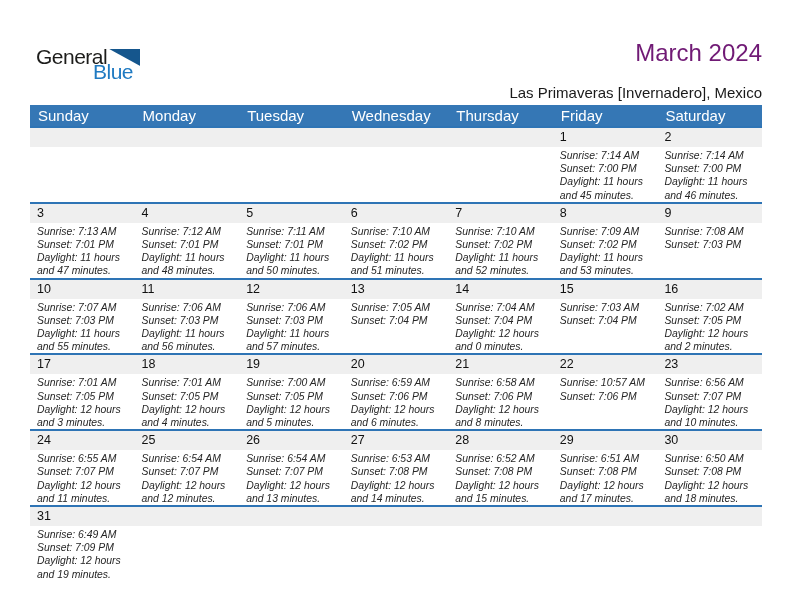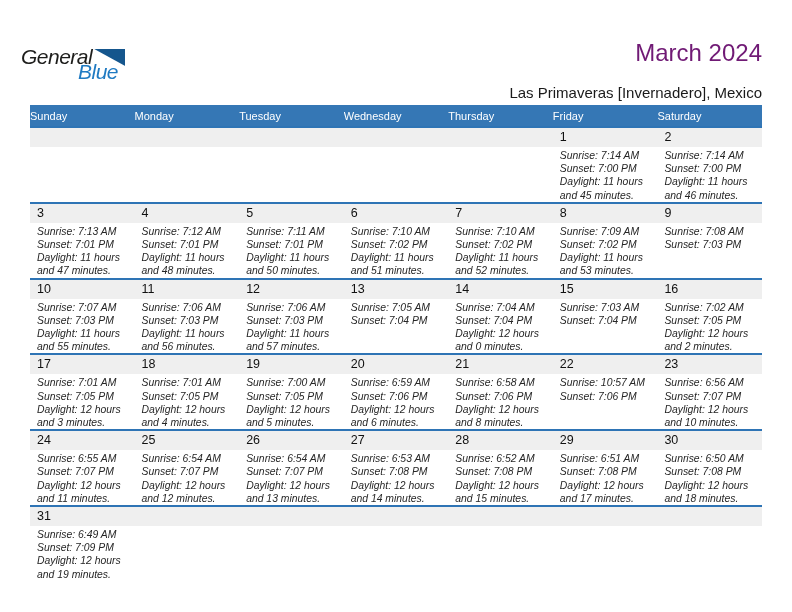--- a/index.html
+++ b/index.html
@@ -4,33 +4,33 @@
 <style>
   :root{
     --header-bg:#3577b5; --week-line:#2e74b5; --band-gray:#efefef;
     --logo-dark:#1d1d1b; --logo-blue:#1f7ac2; --logo-triangle:#15568d; --text:#262626;
   }
   *{box-sizing:border-box;}
   html,body{margin:0;padding:0;}
   body{width:792px;height:612px;background:#fff;font-family:"Liberation Sans",sans-serif;}
   .page{position:relative;width:792px;height:612px;overflow:hidden;background:#fff;}
 
-  .logo{position:absolute;left:21px;top:46px;font-style:italic;}
+  .logo{position:absolute;left:36px;top:46px;}
   .logo-l1{display:flex;align-items:flex-start;font-size:21px;letter-spacing:-0.5px;color:var(--logo-dark);line-height:22px;}
   .logo-tri{width:31px;height:17px;margin-left:2px;margin-top:3px;background:var(--logo-triangle);
     clip-path:polygon(0 0,100% 0,100% 100%);}
   .logo-l2{font-size:21px;letter-spacing:-0.5px;color:var(--logo-blue);margin-left:57px;margin-top:-7px;line-height:22px;}
 
   .titles{position:absolute;right:30px;top:38px;text-align:right;}
   .title{font-size:24px;color:#701a75;line-height:30px;}
   .subtitle{font-size:15px;color:#1a1a1a;line-height:22px;margin-top:14px;}
 
   .cal{position:absolute;left:30px;top:105px;width:732px;}
   .weekday-row{display:grid;grid-template-columns:repeat(7,1fr);background:var(--header-bg);height:21px;align-items:center;}
-  .wd{color:#fff;font-size:11px;white-space:nowrap;overflow:hidden;}
+  .wd{color:#fff;font-size:15px;padding-left:8px;white-space:nowrap;overflow:hidden;}
 
   .week{display:grid;grid-template-columns:repeat(7,1fr);border-top:2px solid var(--week-line);}
   .cell{min-width:0;}
   .num{background:var(--band-gray);height:19px;font-size:12.5px;color:#111;padding:2px 0 0 7px;}
   .det{padding:2px 4px 0 7px;font-size:10.4px;line-height:13.2px;color:var(--text);min-height:53px;font-style:italic;}
 </style>
 </head>
 <body>
 
 <div class="page">

